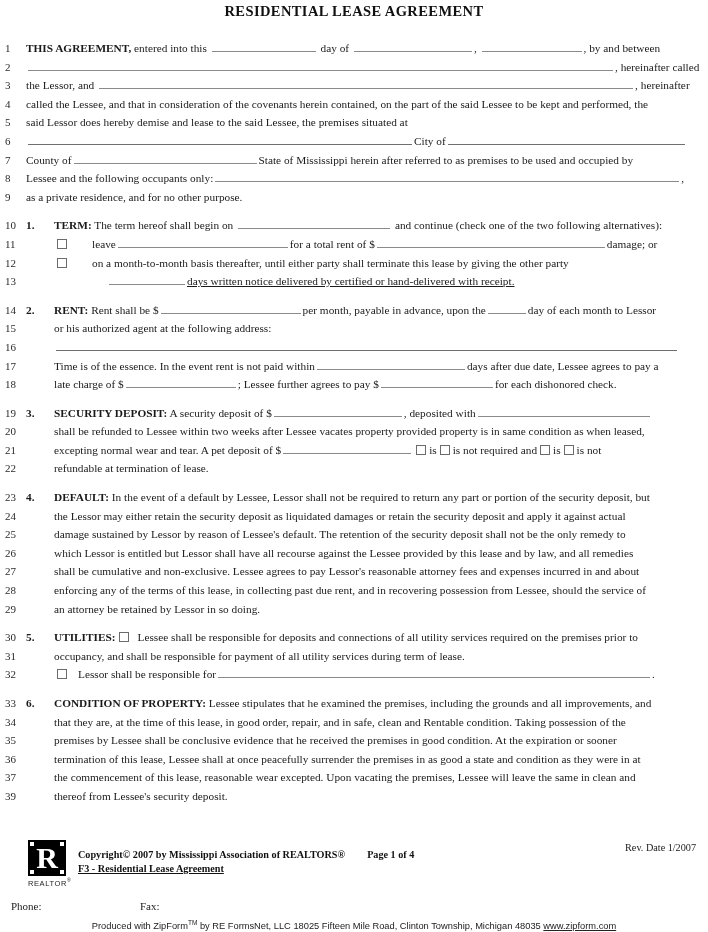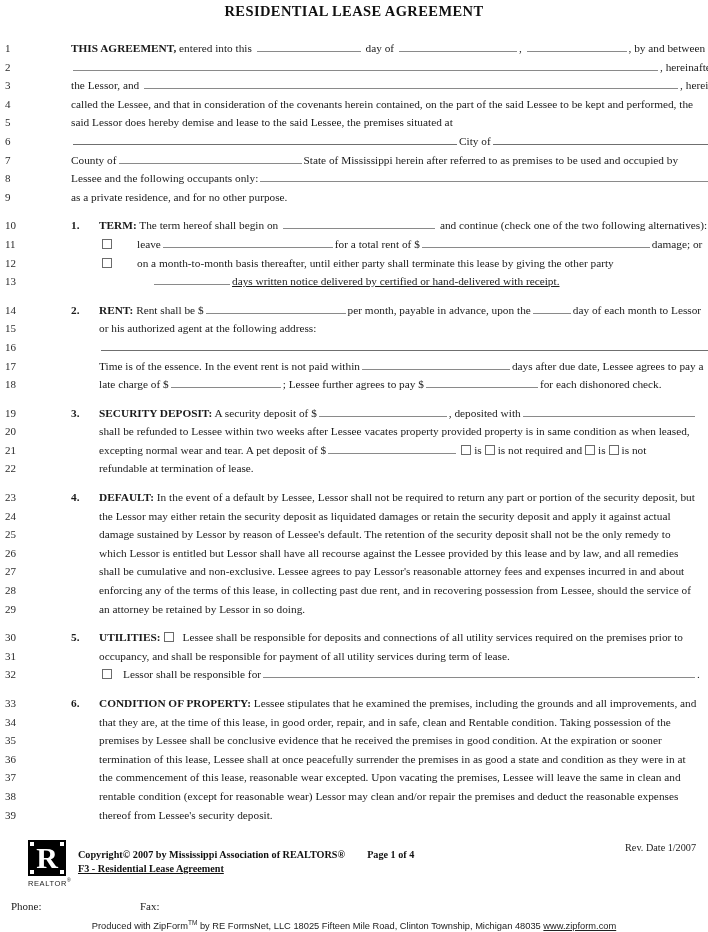--- a/index.html
+++ b/index.html
@@ -51,21 +51,20 @@
     padding-left: 5px;
     font-size: 11px;
     color: #2b2b2b;
     box-sizing: border-box;
   }
   .body-txt {
     flex: 1;
     position: relative;
     white-space: nowrap;
     overflow: visible;
-    margin-left: 45px;
   }
   
   .i0 { padding-left: 4px; }
   .i1 { padding-left: 32px; }
   .i3 { padding-left: 85px; text-decoration: underline; }
 
   .secnum {
     display: inline-block;
     width: 28px;
     font-weight: bold;
@@ -398,24 +397,20 @@
     </div>
     <div class="ln">
       <span class="num">36</span>
       <span class="body-txt i1">termination of this lease, Lessee shall at once peacefully surrender the premises in as good a state and condition as they were in at</span>
     </div>
     <div class="ln">
       <span class="num">37</span>
       <span class="body-txt i1">the commencement of this lease, reasonable wear excepted. Upon vacating the premises, Lessee will leave the same in clean and</span>
     </div>
     <div class="ln">
-      <span class="num">38</span>
-      <span class="body-txt i1">rentable condition (except for reasonable wear) Lessor may clean and/or repair the premises and deduct the reasonable expenses</span>
-    </div>
-    <div class="ln">
       <span class="num">39</span>
       <span class="body-txt i1">thereof from Lessee's security deposit.</span>
     </div>
 
   </div>
 
   <div class="footer">
 
     <div class="realtor-logo">
       <div class="realtor-box">

